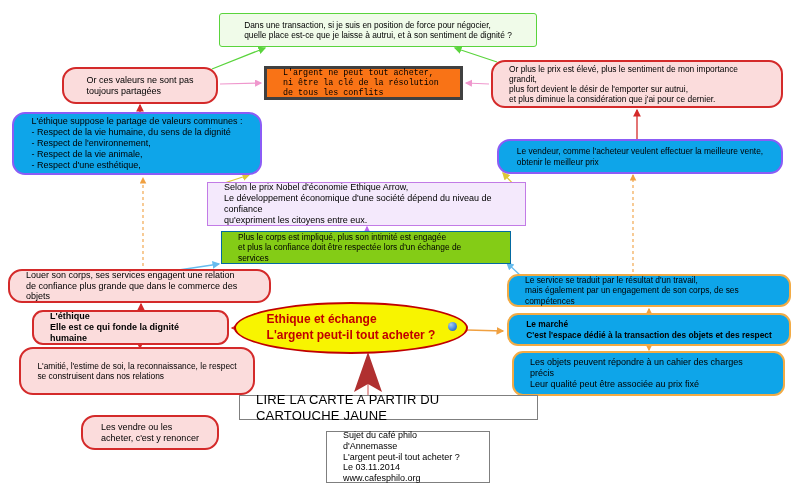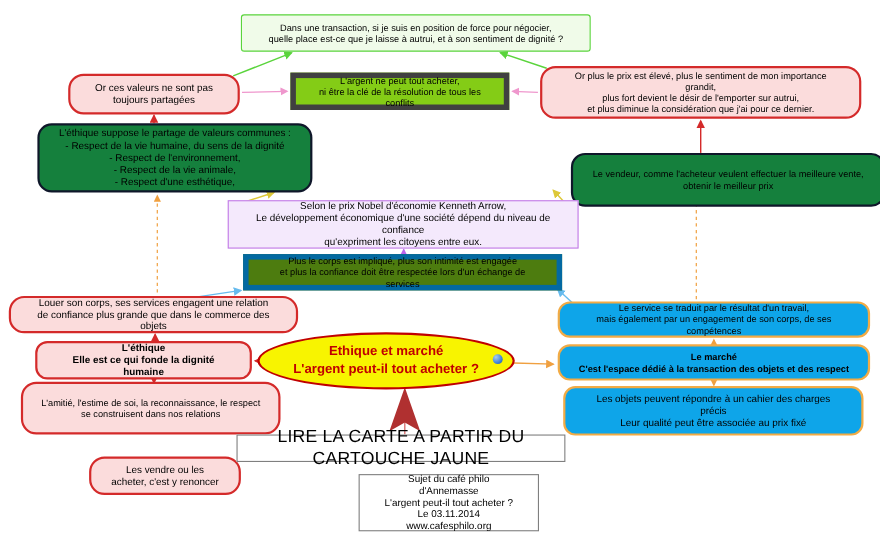--- a/index.html
+++ b/index.html
@@ -1,33 +1,33 @@
 <!DOCTYPE html>
 <html><head>
 <meta charset="utf-8">
 <style>
   html,body{margin:0;padding:0;background:#fff;}
   #canvas{position:relative;width:800px;height:493px;background:#ffffff;overflow:hidden;
           font-family:"Liberation Sans",sans-serif;}
   #wires{position:absolute;left:0;top:0;width:800px;height:493px;}
   .node{position:absolute;box-sizing:border-box;display:flex;align-items:center;justify-content:center;
-        text-align:center;font-size:9px;line-height:1.22;color:#000;white-space:pre-line;padding:1px 16px;}
+        font-size:9px;line-height:1.22;color:#000;white-space:pre-line;padding:1px 16px;}
   .small{font-size:8.4px;}
   .bold{font-weight:bold;}
   .green-rect {background:#f0fbe9;border:1px solid #5ad43c;border-radius:3px;}
-  .pink-rect  {background:#84cc16;border:5px solid #404040;}
+  .pink-rect  {background:#f97316;border:3px solid #404040;font-family:Liberation Mono, monospace;}
   .purple-rect{background:#f4e9fc;border:1px solid #c27be6;}
-  .blue-rect  {background:#4d7c0f;border:5px solid #0369a1;}
+  .blue-rect  {background:#84cc16;border:1px solid #0369a1;}
   .red-round  {background:#fbdcdc;border:2px solid #d42a2a;border-radius:14px;}
-  .yellow-round{background:#15803d;border:2px solid #0f172a;border-radius:13px;margin-left:22px;}
+  .yellow-round{background:#0ea5e9;border:2px solid #8b5cf6;border-radius:13px;}
   .orange-round{background:#0ea5e9;border:2px solid #f2ab45;border-radius:11px;}
   .gray-rect  {background:#ffffff;border:1px solid #7f7f7f;}
   .ellipse{background:#f8f400;border:2px solid #c00000;border-radius:50%;
            color:#c00000;font-weight:bold;font-size:12px;line-height:1.3;}
-  .lire{font-size:16px;letter-spacing:0.2px;}
+  .lire{font-size:13px;letter-spacing:0.2px;margin-left:24px;}
   .sphere{position:absolute;width:9px;height:9px;border-radius:50%;
           background:radial-gradient(circle at 32% 30%,#aaccee 0%,#4488dd 55%,#1b4fa8 100%);}
 </style>
 </head>
 <body>
 
 <div id="canvas">
 
   <svg id="wires" viewBox="0 0 800 493">
     <defs>
@@ -84,36 +84,36 @@
   <div class="node pink-rect small" style="left:264px;top:66px;width:199px;height:34px;">L'argent ne peut tout acheter,
 ni être la clé de la résolution de tous les conflits</div>
   <div class="node red-round small" style="left:491px;top:60px;width:292px;height:48px;">Or plus le prix est élevé, plus le sentiment de mon importance grandit,
 plus fort devient le désir de l'emporter sur autrui,
 et plus diminue la considération que j'ai pour ce dernier.</div>
   <div class="node yellow-round" style="left:12px;top:112px;width:250px;height:63px;">L'éthique suppose le partage de valeurs communes :
 - Respect de la vie humaine, du sens de la dignité
 - Respect de l'environnement,
 - Respect de la vie animale,
 - Respect d'une esthétique,</div>
-  <div class="node yellow-round small" style="left:497px;top:139px;width:286px;height:49px;">Le vendeur, comme l'acheteur veulent effectuer la meilleure vente,
+  <div class="node yellow-round small" style="left:497px;top:139px;width:286px;height:35px;">Le vendeur, comme l'acheteur veulent effectuer la meilleure vente,
 obtenir le meilleur prix</div>
-  <div class="node purple-rect" style="left:207px;top:182px;width:319px;height:44px;">Selon le prix Nobel d'économie Kenneth Arrow,
+  <div class="node purple-rect" style="left:207px;top:182px;width:319px;height:44px;">Selon le prix Nobel d'économie Ethique Arrow,
 Le développement économique d'une société dépend du niveau de confiance
 qu'expriment les citoyens entre eux.</div>
   <div class="node blue-rect small" style="left:221px;top:231px;width:290px;height:33px;">Plus le corps est impliqué, plus son intimité est engagée
 et plus la confiance doit être respectée lors d'un échange de services</div>
   <div class="node red-round" style="left:8px;top:269px;width:263px;height:34px;border-radius:14px;">Louer son corps, ses services engagent une relation
 de confiance plus grande que dans le commerce des objets</div>
   <div class="node red-round bold" style="left:32px;top:310px;width:197px;height:35px;border-radius:11px;">L'éthique
 Elle est ce qui fonde la dignité humaine</div>
   <div class="node red-round small" style="left:19px;top:347px;width:236px;height:48px;">L'amitié, l'estime de soi, la reconnaissance, le respect
 se construisent dans nos relations</div>
   <div class="node red-round" style="left:81px;top:386px;width:138px;height:35px;margin-top:29px;">Les vendre ou les
 acheter, c'est y renoncer</div>
-  <div class="node ellipse" style="left:234px;top:302px;width:234px;height:52px;">Ethique et marché
+  <div class="node ellipse" style="left:234px;top:302px;width:234px;height:52px;">Ethique et échange
 L'argent peut-il tout acheter ?</div>
   <div class="sphere" style="left:448px;top:322px;"></div>
   <div class="node orange-round small" style="left:507px;top:274px;width:284px;height:33px;">Le service se traduit par le résultat d'un travail,
 mais également par un engagement de son corps, de ses compétences</div>
   <div class="node orange-round bold small" style="left:507px;top:313px;width:284px;height:33px;">Le marché
 C'est l'espace dédié à la transaction des objets et des respect</div>
   <div class="node orange-round" style="left:512px;top:351px;width:273px;height:45px;">Les objets peuvent répondre à un cahier des charges précis
 Leur qualité  peut être associée au prix fixé</div>
   <div class="node gray-rect lire" style="left:215px;top:395px;width:299px;height:25px;">LIRE LA CARTE A PARTIR DU CARTOUCHE JAUNE</div>
   <div class="node gray-rect" style="left:286px;top:431px;width:164px;height:52px;margin-left:40px;">Sujet du café philo d'Annemasse

